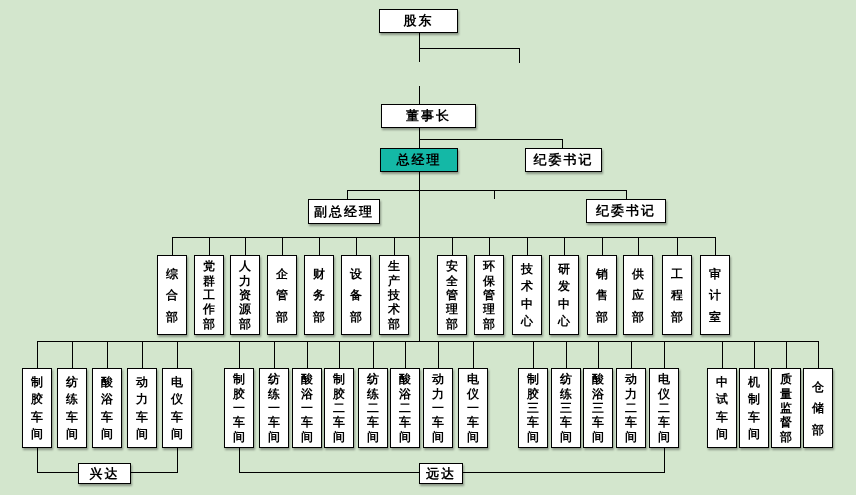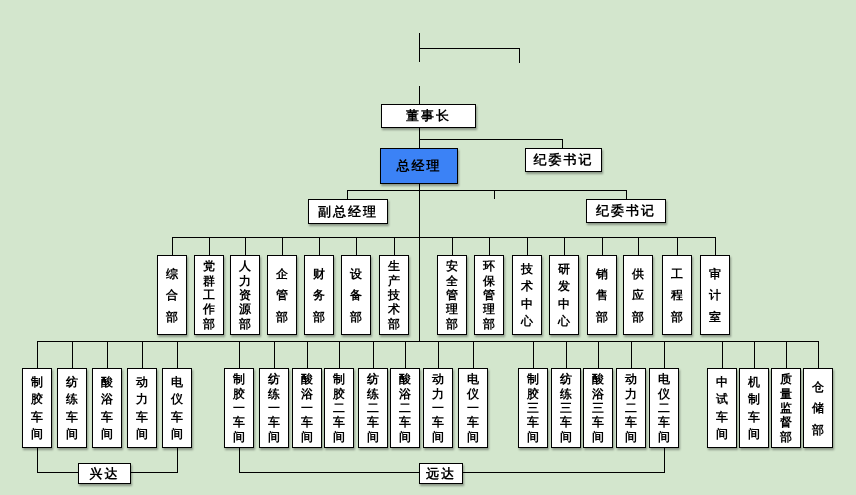--- a/index.html
+++ b/index.html
@@ -19,24 +19,25 @@
   }
   .node.vertical span{display:block;}
   .hline,.vline{position:absolute;background:#000000;z-index:1;}
   .hline{height:1px;}
   .vline{width:1px;}
 </style>
 </head>
 <body>
 
 <div class="canvas" id="chart" style="background: rgb(211, 230, 205);">
+    <div class="node" style="left: 379px; top: 9px; width: 79px; height: 24px; background: rgb(255, 255, 255); border-color: rgb(0, 0, 0); color: rgb(0, 0, 0);">股东</div>
     <div class="node" style="left: 381px; top: 104px; width: 95px; height: 24px; background: rgb(255, 255, 255); border-color: rgb(0, 0, 0); color: rgb(0, 0, 0);">董事长</div>
-    <div class="node" style="left: 380px; top: 148px; width: 78px; height: 36px; background: #3b82f6; border-color: rgb(0, 0, 0); color: rgb(0, 0, 0);">总经理</div>
+    <div class="node" style="left: 380px; top: 148px; width: 78px; height: 24px; background: #14b8a6; border-color: rgb(0, 0, 0); color: rgb(0, 0, 0);">总经理</div>
     <div class="node" style="left: 525px; top: 148px; width: 77px; height: 24px; background: rgb(255, 255, 255); border-color: rgb(0, 0, 0); color: rgb(0, 0, 0);">纪委书记</div>
-    <div class="node" style="left: 308px; top: 199px; width: 80px; height: 25px; background: rgb(255, 255, 255); border-color: rgb(0, 0, 0); color: rgb(0, 0, 0);">副总经理</div>
+    <div class="node" style="left: 308px; top: 199px; width: 72px; height: 25px; background: rgb(255, 255, 255); border-color: rgb(0, 0, 0); color: rgb(0, 0, 0);">副总经理</div>
     <div class="node" style="left: 586px; top: 199px; width: 80px; height: 24px; background: rgb(255, 255, 255); border-color: rgb(0, 0, 0); color: rgb(0, 0, 0); text-align: center;">纪委书记</div>
     <div class="node vertical" style="left: 157px; top: 255px; width: 30px; height: 80px; background: rgb(255, 255, 255); border-color: rgb(0, 0, 0); color: rgb(0, 0, 0);">
       <span>综</span>
       <span>合</span>
       <span>部</span>
     </div>
     <div class="node vertical" style="left: 194px; top: 255px; width: 30px; height: 80px; background: rgb(255, 255, 255); border-color: rgb(0, 0, 0); color: rgb(0, 0, 0);">
       <span>党</span>
       <span>群</span>
       <span>工</span>

